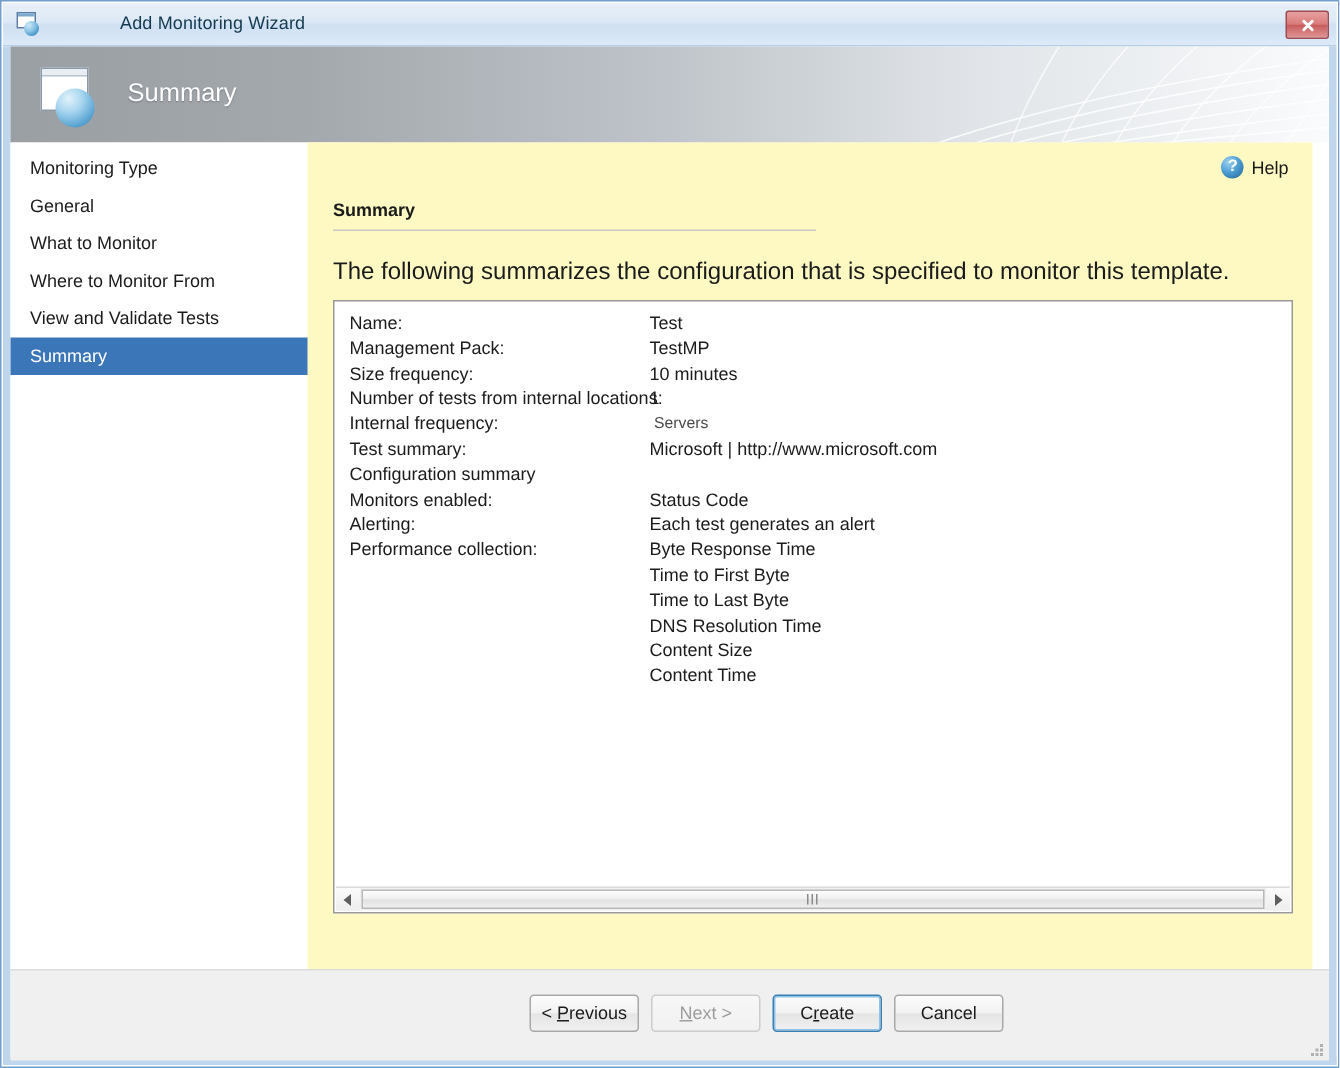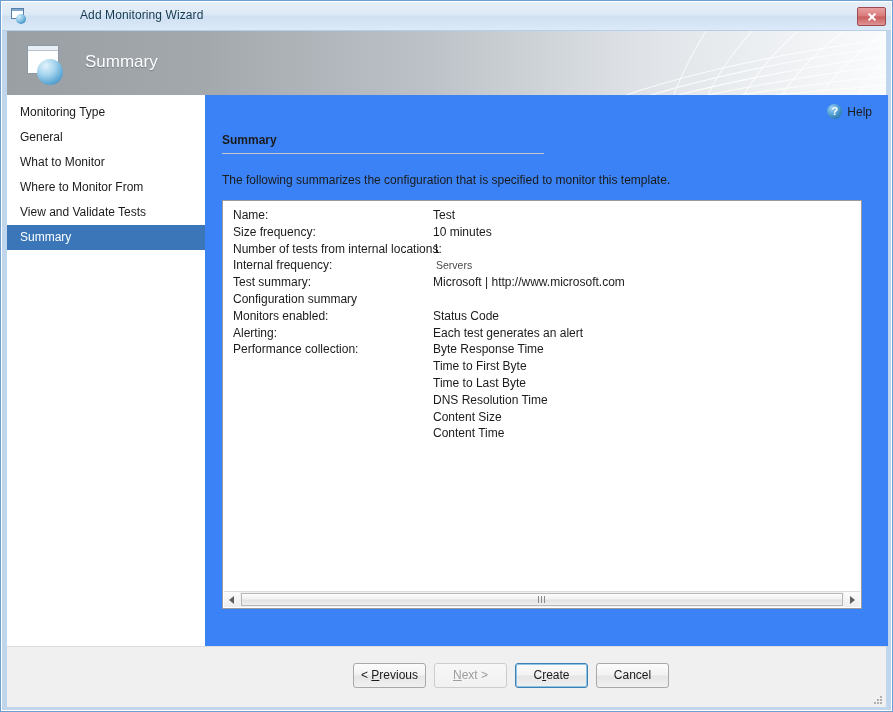--- a/index.html
+++ b/index.html
@@ -164,23 +164,23 @@
     white-space: nowrap;
   }
   .nav-item.selected {
     background: #3a76b8;
     color: #ffffff;
   }
   #nav-list { padding-top: 5px; }
 
   #content {
     position: absolute;
-    left: 204px; top: 94px; right: 4px;
+    left: 204px; top: 94px; right: 17px;
     height: 551px;
-    background: #3b82f6;
+    background: #fef9c3;
   }
 
   #help-link {
     position: absolute;
     right: 16px; top: 9px;
     height: 18px;
     font-size: 12px;
     color: #1b1b1b;
     cursor: pointer;
     white-space: nowrap;
@@ -215,21 +215,21 @@
   #section-rule {
     position: absolute;
     left: 17px; top: 58px;
     width: 322px;
     height: 1px;
     background: #c8c8c8;
   }
   #intro-text {
     position: absolute;
     left: 17px; top: 78px;
-    font-size: 12px;
+    font-size: 16px;
     color: #1b1b1b;
   }
 
   
   #summary-box {
     position: absolute;
     left: 17px; top: 105px;
     width: 640px;
     height: 409px;
     background: #ffffff;
@@ -438,20 +438,24 @@
     <div id="section-rule"></div>
     <div id="intro-text">The following summarizes the configuration that is specified to monitor this template.</div>
 
     <div id="summary-box">
       <div id="summary-list">
           <div class="sum-row">
             <span class="sum-label">Name:</span>
             <span class="sum-value">Test</span>
           </div>
           <div class="sum-row">
+            <span class="sum-label">Management Pack:</span>
+            <span class="sum-value">TestMP</span>
+          </div>
+          <div class="sum-row">
             <span class="sum-label">Size frequency:</span>
             <span class="sum-value">10 minutes</span>
           </div>
           <div class="sum-row">
             <span class="sum-label">Number of tests from internal locations:</span>
             <span class="sum-value">1</span>
           </div>
           <div class="sum-row">
             <span class="sum-label">Internal frequency:</span>
             <span class="sum-value small">Servers</span>

